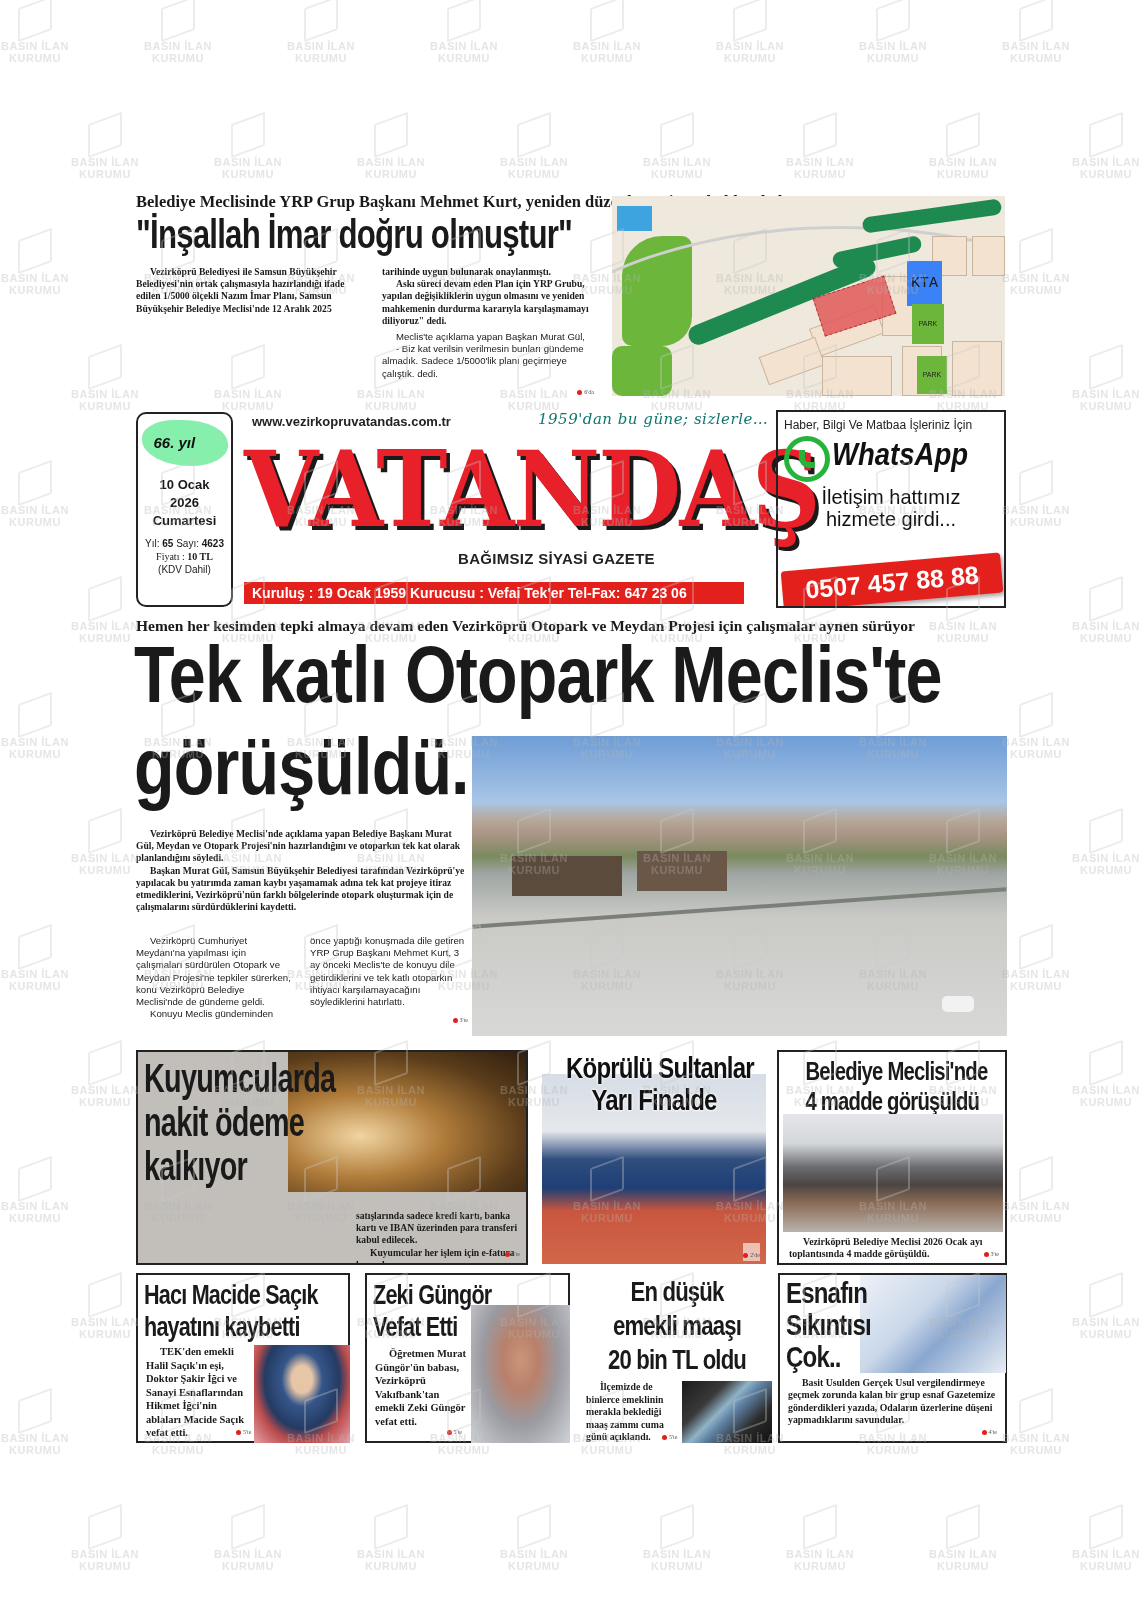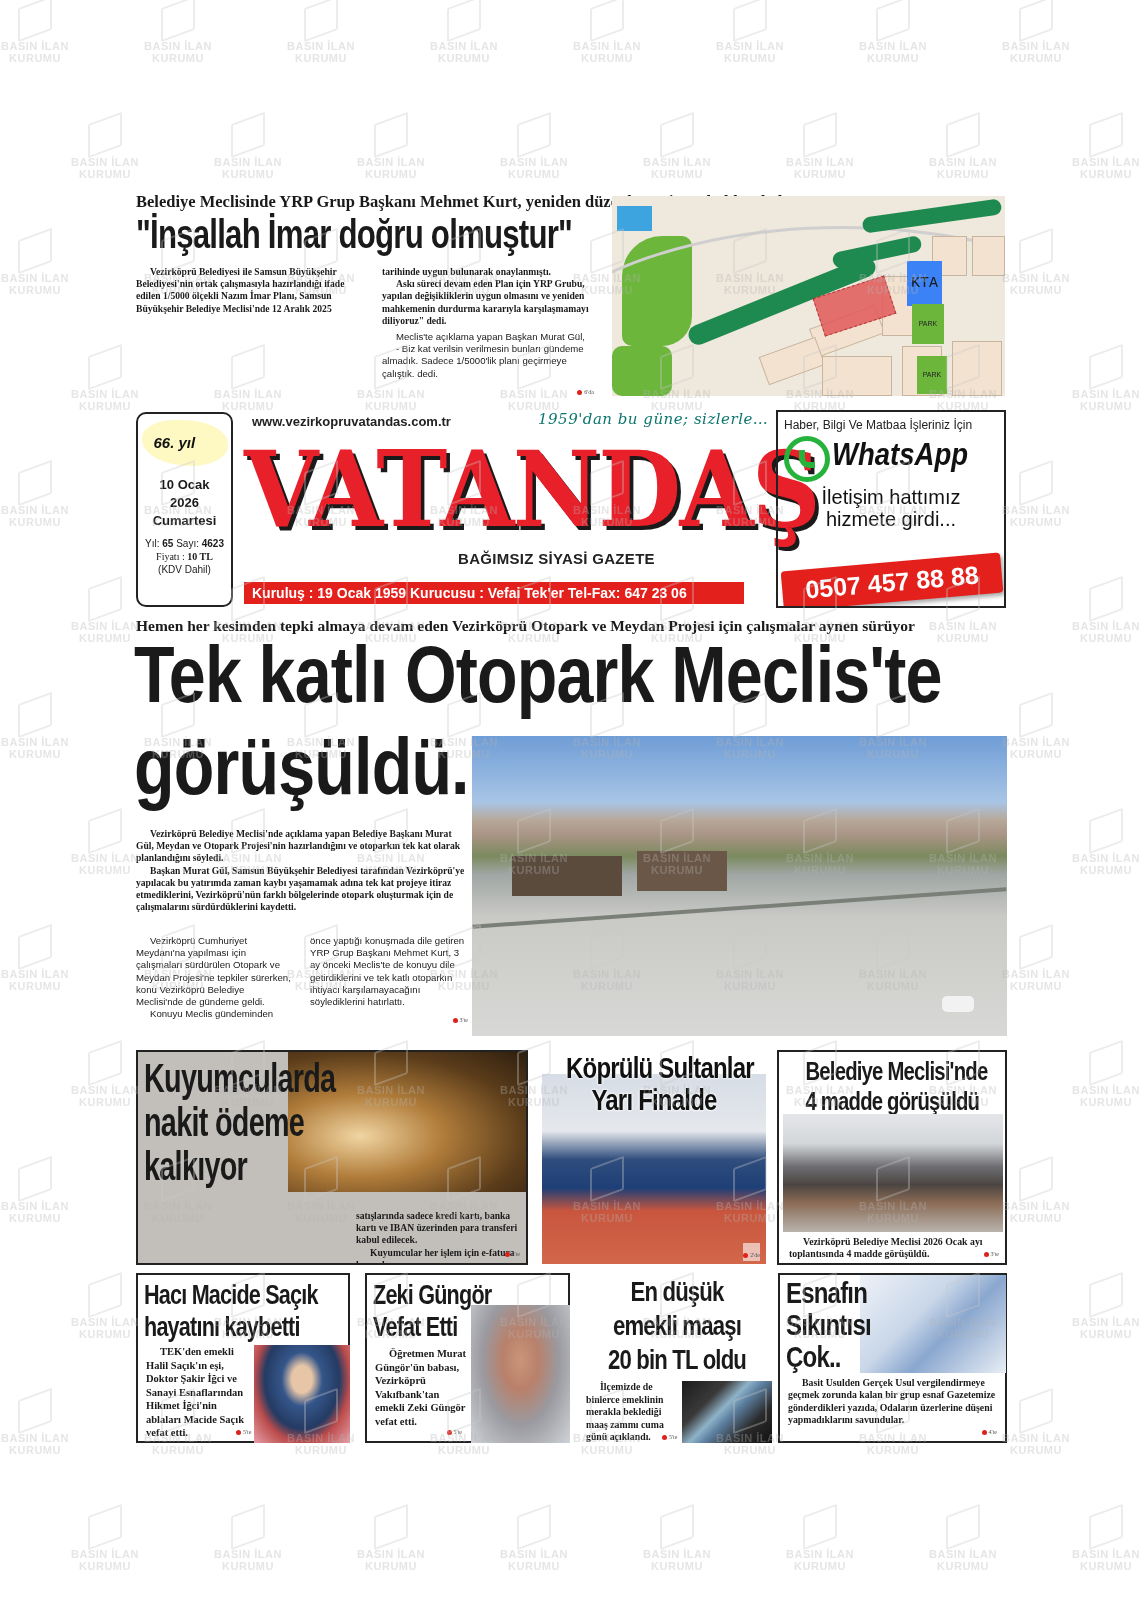--- a/index.html
+++ b/index.html
@@ -87,21 +87,21 @@
     <div class="abs" style="left:205px; top:90px; width:75px; height:40px; background:#e25a5a; opacity:0.85; border:1px dashed #a81f1f; transform:rotate(-18deg);"></div>
     <div class="abs" style="left:295px; top:65px; width:35px; height:45px; background:#3b82f6; font-size:15px; text-align:center; line-height:45px; font-family:Liberation Mono, monospace;">KTA</div>
     <div class="lgreen" style="left:300px; top:108px; width:32px; height:40px; font-size:7px; line-height:40px; text-align:center; color:#222; font-family:'Liberation Sans',sans-serif;">PARK</div>
     <div class="lgreen" style="left:305px; top:160px; width:30px; height:38px; font-size:7px; line-height:38px; text-align:center; color:#222; font-family:'Liberation Sans',sans-serif;">PARK</div>
     <div class="abs" style="left:5px; top:10px; width:35px; height:25px; background:#3da4e0;"></div>
   </div>
 </section>
 
 <section>
   <div class="abs datebox" style="left:136px; top:412px; width:97px; height:195px;">
-    <div style="margin:6px auto 0; width:86px; height:46px; background:#fef9c3; border-radius:40% 55% 45% 60%; position:relative;">
+    <div style="margin:6px auto 0; width:86px; height:46px; background:#86efac; border-radius:40% 55% 45% 60%; position:relative;">
       <span style="position:absolute; left:12px; top:14px; font-size:15px; font-weight:bold; font-style:italic; color:#111;">66. yıl</span>
     </div>
     <div style="font-size:13px; font-weight:bold; margin-top:10px; line-height:18px;">10 Ocak</div>
     <div style="font-size:13px; font-weight:bold; line-height:18px;">2026</div>
     <div style="font-size:13px; font-weight:bold; line-height:17px;">Cumartesi</div>
     <div style="font-size:10px; margin-top:8px; line-height:13px;">
       <span>Yıl:</span>
       <b>65</b>
       <span>Sayı:</span>
       <b>4623</b>

